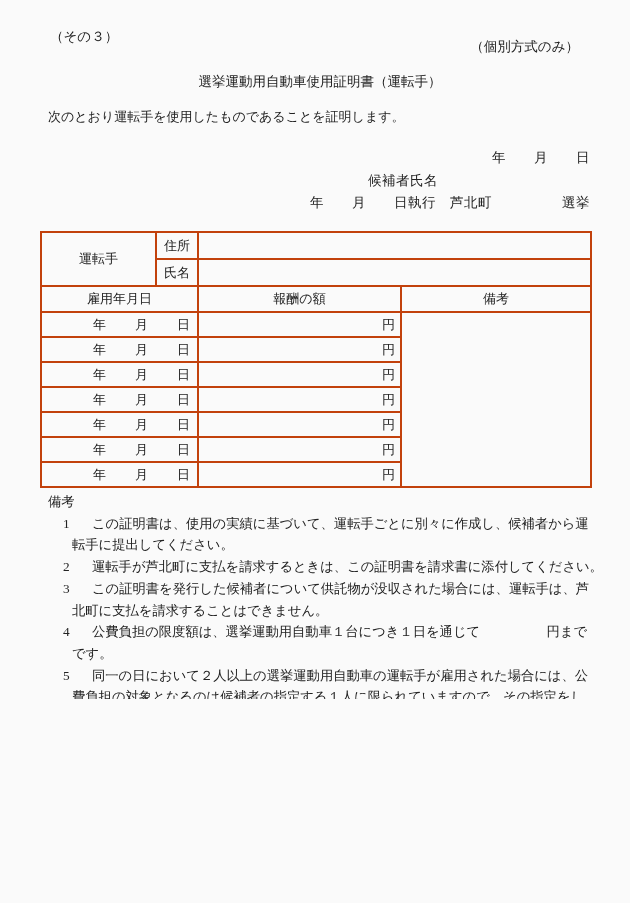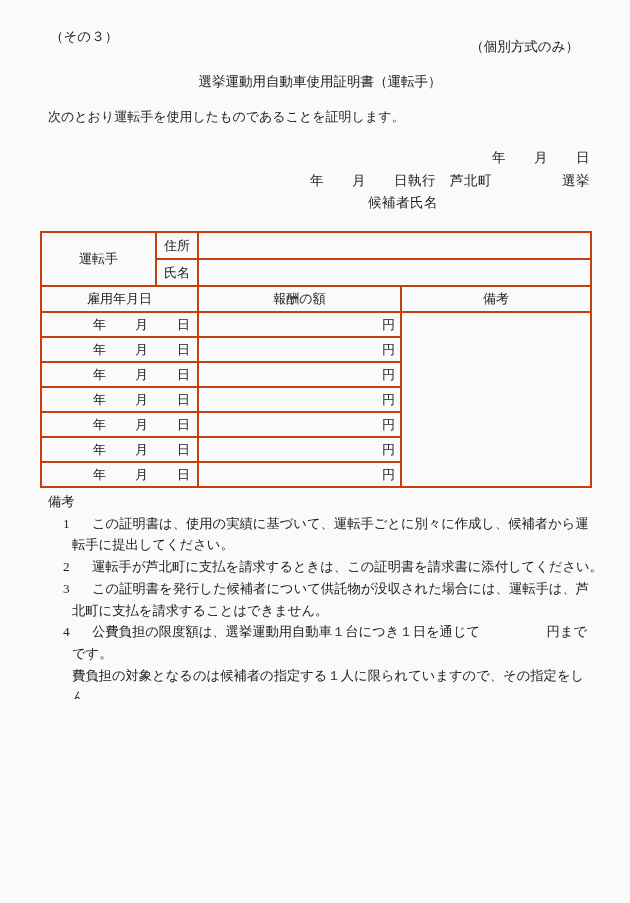--- a/index.html
+++ b/index.html
@@ -46,22 +46,22 @@
 
 <div class="page">
 
   <div class="corner-note">（その３）</div>
   <div class="method-note">（個別方式のみ）</div>
   <div class="doc-title">選挙運動用自動車使用証明書（運転手）</div>
   <div class="statement">次のとおり運転手を使用したものであることを証明します。</div>
 
   <div class="sign-block">
     <div class="sign-line">年　　月　　日</div>
+    <div class="sign-line candidate-line">候補者氏名</div>
     <div class="sign-line">年　　月　　日執行　芦北町　　　　　選挙</div>
-    <div class="sign-line candidate-line">候補者氏名</div>
   </div>
 
   <table class="form-table">
     <colgroup>
       <col style="width:115px">
         <col style="width:42px">
         <col style="width:203px">
         <col style="width:190px">
     </colgroup>
     <tbody>
@@ -116,18 +116,19 @@
   <div class="notes">
     <div class="notes-label">備考</div>
     <div>
         <div class="note-line nl-first"><span class="note-num">1</span><span>この証明書は、使用の実績に基づいて、運転手ごとに別々に作成し、候補者から運</span></div>
         <div class="note-line nl-cont">転手に提出してください。</div>
         <div class="note-line nl-first"><span class="note-num">2</span><span>運転手が芦北町に支払を請求するときは、この証明書を請求書に添付してください。</span></div>
         <div class="note-line nl-first"><span class="note-num">3</span><span>この証明書を発行した候補者について供託物が没収された場合には、運転手は、芦</span></div>
         <div class="note-line nl-cont">北町に支払を請求することはできません。</div>
         <div class="note-line nl-first"><span class="note-num">4</span><span>公費負担の限度額は、選挙運動用自動車１台につき１日を通じて　　　　　円まで</span></div>
         <div class="note-line nl-cont">です。</div>
+        <div class="note-line nl-first"><span class="note-num">5</span><span>同一の日において２人以上の選挙運動用自動車の運転手が雇用された場合には、公</span></div>
         <div class="note-line nl-cont">費負担の対象となるのは候補者の指定する１人に限られていますので、その指定をし</div>
         <div class="note-line nl-cont">ん。</div>
       </div>
   </div>
 
 </div>
 
 </body></html>

